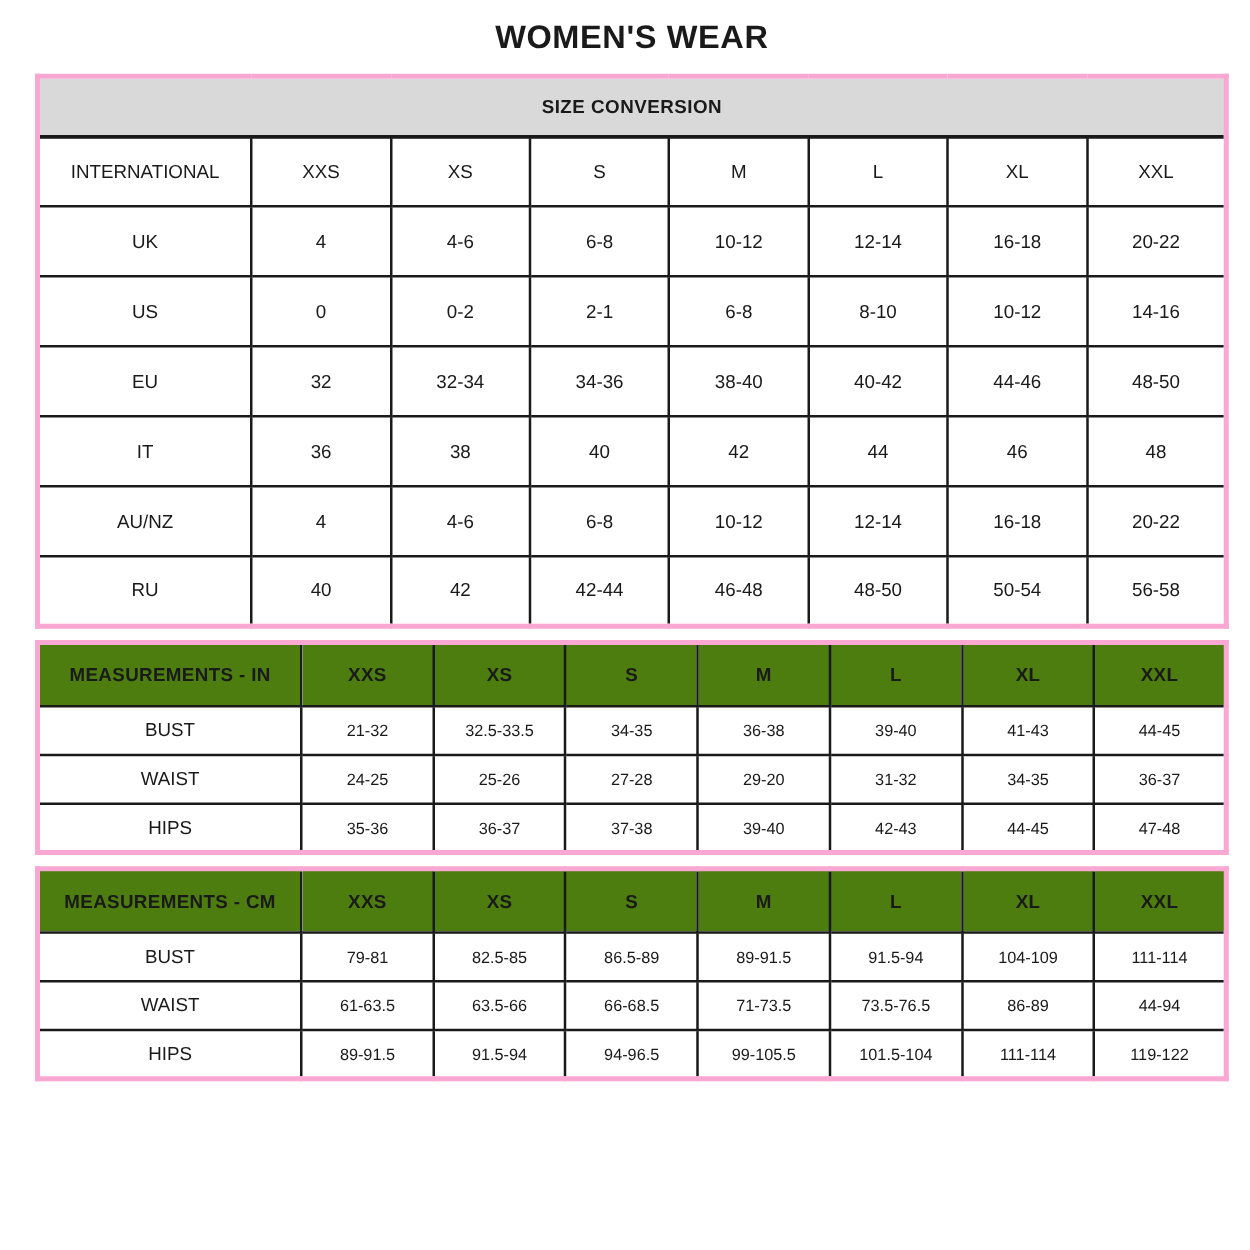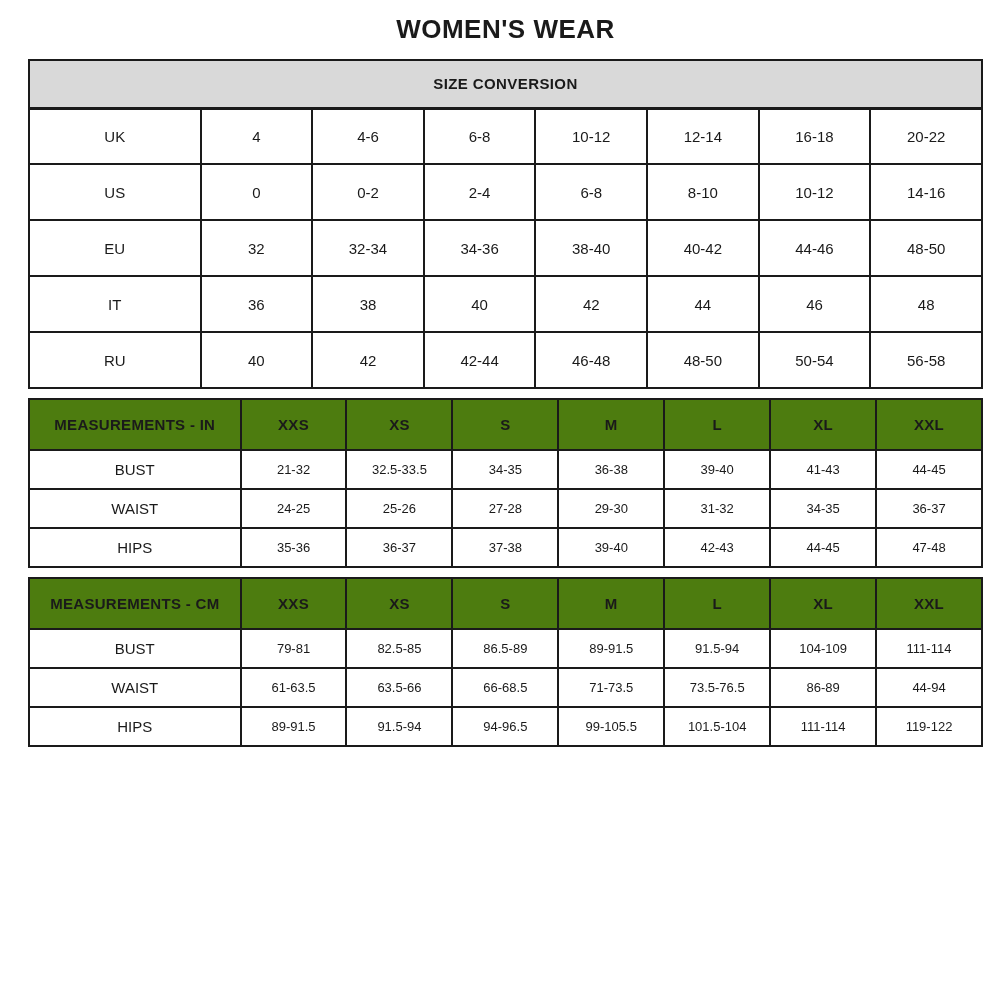--- a/index.html
+++ b/index.html
@@ -15,21 +15,21 @@
     text-align: center;
     font-size: 26px;
     font-weight: 700;
     letter-spacing: 0.5px;
     margin: 6px 0 14px 0;
   }
   table {
     width: 100%;
     border-collapse: collapse;
     table-layout: fixed;
-    border: 2px solid #f9a8d4;
+    border: 4px solid #f9a8d4;
   }
   td {
     border: 2px solid #1a1a1a;
     text-align: center;
     vertical-align: middle;
     padding: 0 2px;
     overflow: hidden;
     white-space: nowrap;
   }
   .tbl-gap { height: 9px; }
@@ -71,34 +71,44 @@
       <col style="width:11.714%">
         <col style="width:11.714%">
         <col style="width:11.714%">
         <col style="width:11.716%">
     </colgroup>
     <tbody>
       <tr class="t1-title">
         <td colspan="8">SIZE CONVERSION</td>
       </tr>
       <tr class="data">
+        <td>INTERNATIONAL</td>
+        <td>XXS</td>
+        <td>XS</td>
+        <td>S</td>
+        <td>M</td>
+        <td>L</td>
+        <td>XL</td>
+        <td>XXL</td>
+      </tr>
+      <tr class="data">
         <td class="rowlabel">UK</td>
         <td>4</td>
         <td>4-6</td>
         <td>6-8</td>
         <td>10-12</td>
         <td>12-14</td>
         <td>16-18</td>
         <td>20-22</td>
       </tr>
       <tr class="data">
         <td class="rowlabel">US</td>
         <td>0</td>
         <td>0-2</td>
-        <td>2-4</td>
+        <td>2-1</td>
         <td>6-8</td>
         <td>8-10</td>
         <td>10-12</td>
         <td>14-16</td>
       </tr>
       <tr class="data">
         <td class="rowlabel">EU</td>
         <td>32</td>
         <td>32-34</td>
         <td>34-36</td>
@@ -109,20 +119,30 @@
       </tr>
       <tr class="data">
         <td class="rowlabel">IT</td>
         <td>36</td>
         <td>38</td>
         <td>40</td>
         <td>42</td>
         <td>44</td>
         <td>46</td>
         <td>48</td>
+      </tr>
+      <tr class="data">
+        <td class="rowlabel">AU/NZ</td>
+        <td>4</td>
+        <td>4-6</td>
+        <td>6-8</td>
+        <td>10-12</td>
+        <td>12-14</td>
+        <td>16-18</td>
+        <td>20-22</td>
       </tr>
       <tr class="data">
         <td class="rowlabel">RU</td>
         <td>40</td>
         <td>42</td>
         <td>42-44</td>
         <td>46-48</td>
         <td>48-50</td>
         <td>50-54</td>
         <td>56-58</td>
@@ -162,21 +182,21 @@
         <td>36-38</td>
         <td>39-40</td>
         <td>41-43</td>
         <td>44-45</td>
       </tr>
       <tr class="data">
         <td class="rowlabel">WAIST</td>
         <td>24-25</td>
         <td>25-26</td>
         <td>27-28</td>
-        <td>29-30</td>
+        <td>29-20</td>
         <td>31-32</td>
         <td>34-35</td>
         <td>36-37</td>
       </tr>
       <tr class="data">
         <td class="rowlabel">HIPS</td>
         <td>35-36</td>
         <td>36-37</td>
         <td>37-38</td>
         <td>39-40</td>

